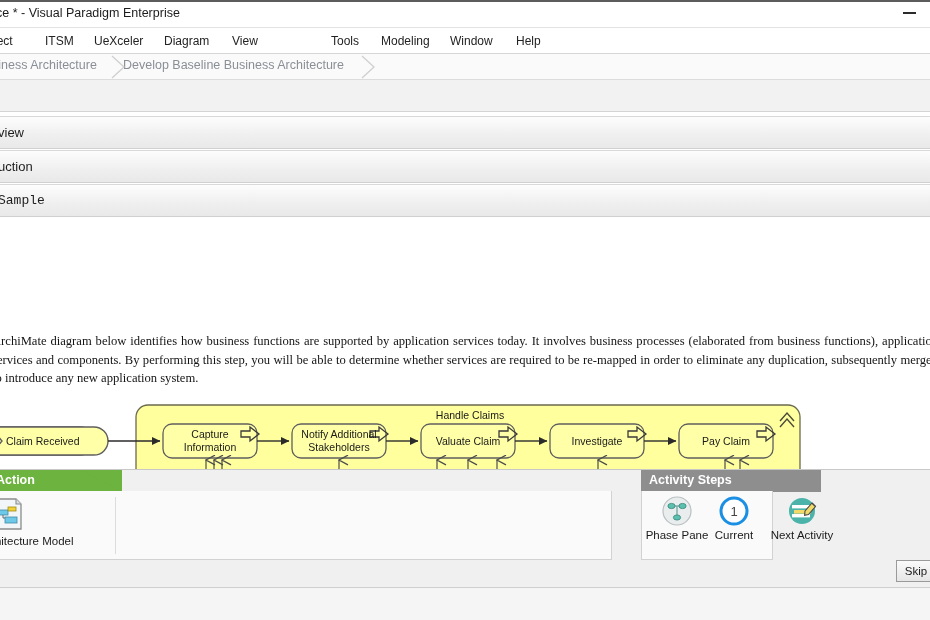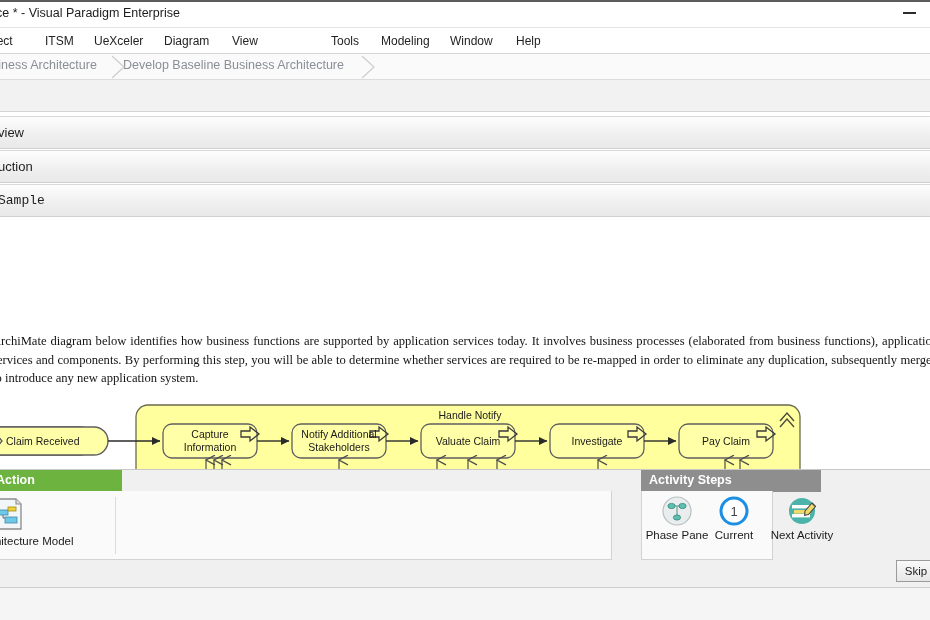--- a/index.html
+++ b/index.html
@@ -340,21 +340,21 @@
 
           <path d="M740,146 L740,66"></path>
         </g>
       </svg>
 
       <div id="diagram-labels">
           <div class="d-label" style="left: 6px; top: 41px; width: 90px; text-align: left;">
             <div>Claim Received</div>
           </div>
           <div class="d-label" style="left: 400px; top: 15px; width: 140px;">
-            <div>Handle Notify</div>
+            <div>Handle Claims</div>
           </div>
           <div class="d-label" style="left: 163px; top: 34px; width: 94px;">
             <div>Capture</div>
             <div>Information</div>
           </div>
           <div class="d-label" style="left: 292px; top: 34px; width: 94px;">
             <div>Notify Additional</div>
             <div>Stakeholders</div>
           </div>
           <div class="d-label" style="left: 421px; top: 41px; width: 94px;">

